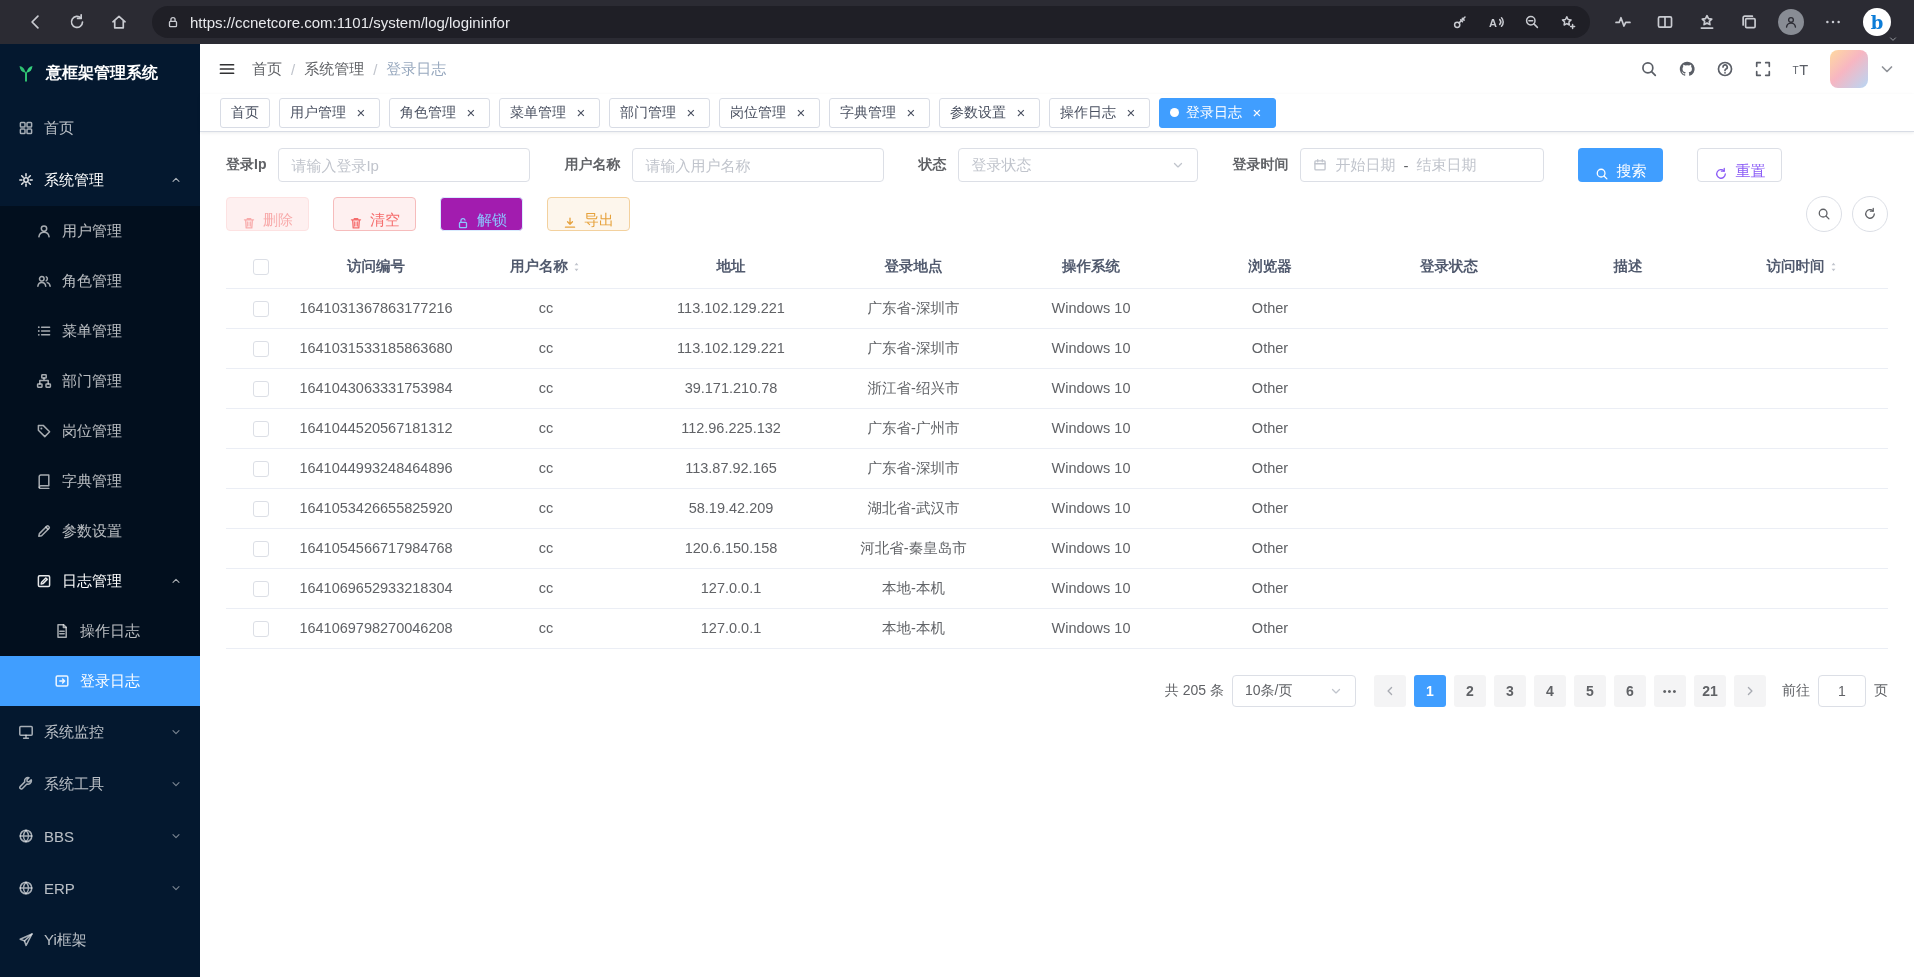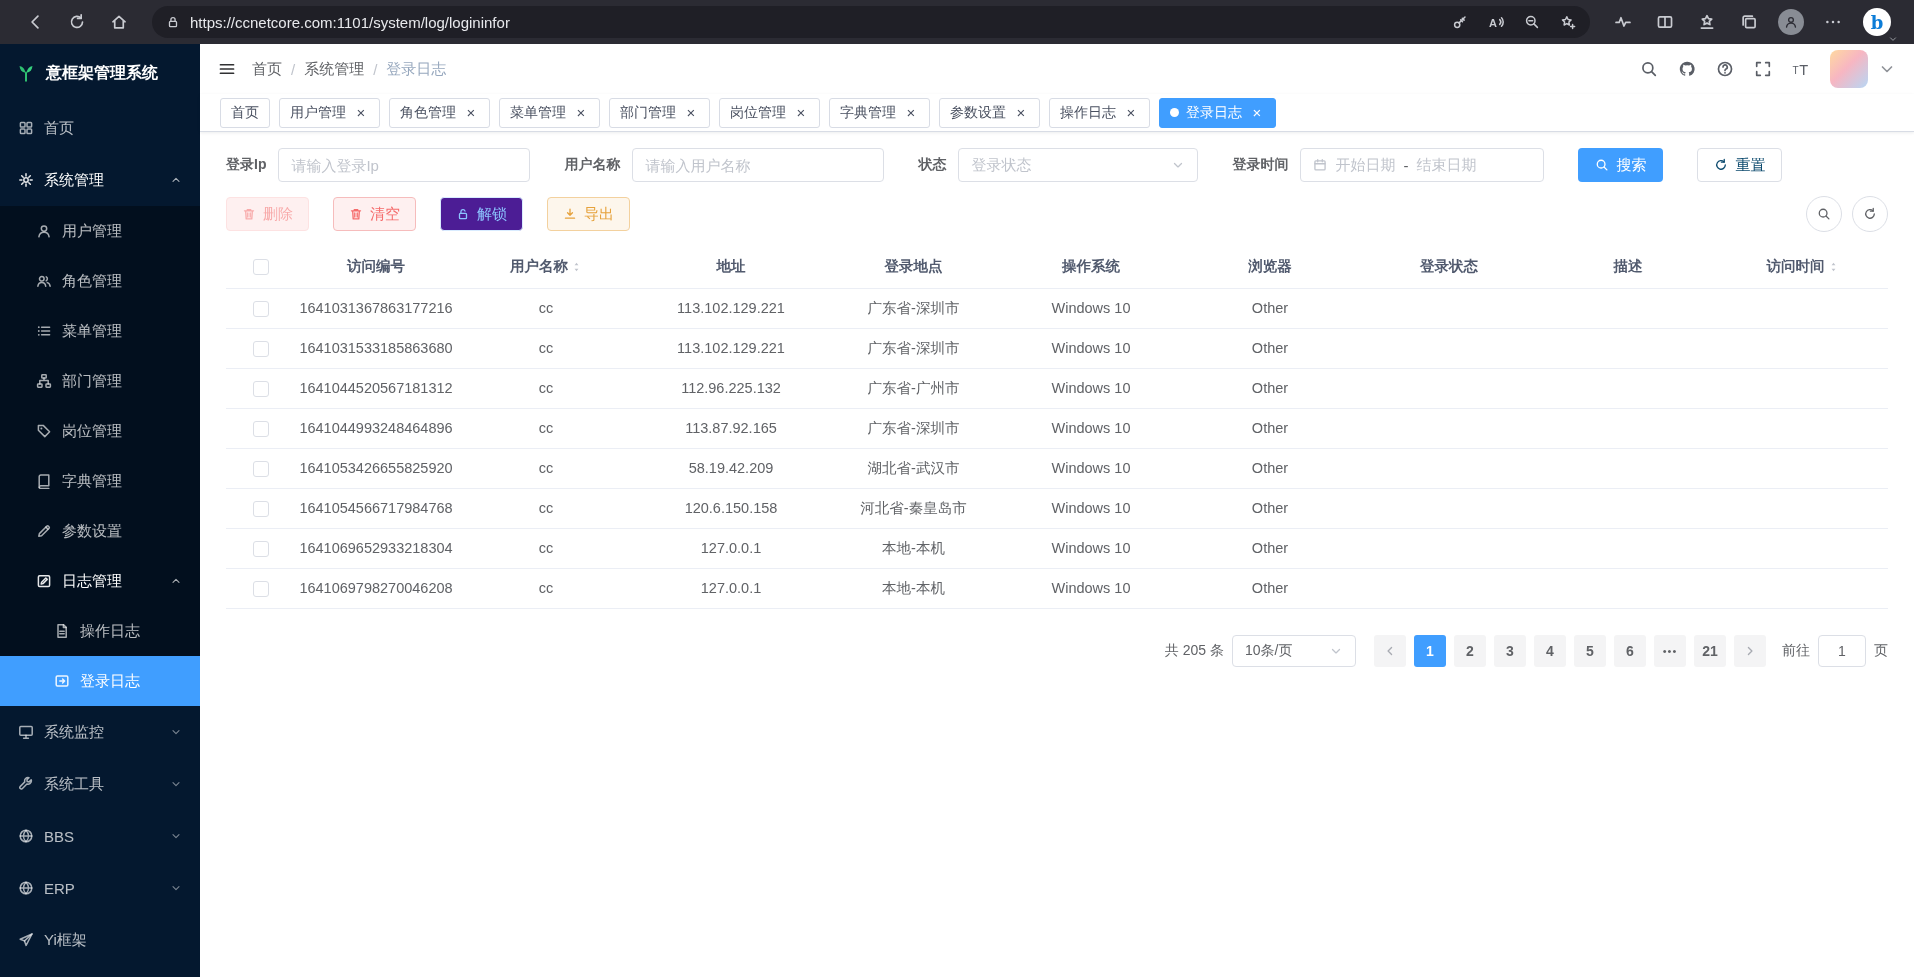--- a/index.html
+++ b/index.html
@@ -61,30 +61,30 @@
 .fgroup{display:flex;align-items:center;gap:12px}
 .flabel{color:#606266;font-weight:700;font-size:14px;white-space:nowrap}
 .control{height:34px;border:1px solid #dcdfe6;border-radius:4px;background:#fff;display:flex;align-items:center;padding:0 12px;font-size:15px;color:#606266;gap:8px}
 input.control{width:252px;outline:none}
 input.control::placeholder{color:#c0c4cc}
 .select{width:240px}
 .select .ph{flex:1}
 .ph{color:#c0c4cc;white-space:nowrap}
 .daterange{width:244px}
 .dr-sep{color:#606266}
-.btn{height:34px;border:1px solid transparent;border-radius:4px;display:inline-flex;align-items:center;gap:7px;padding:0 16px;font-size:15px;cursor:pointer;white-space:nowrap;background:#fff}
+.btn{height:34px;border:1px solid transparent;border-radius:4px;display:inline-flex;align-items:flex-end;gap:7px;padding:0 16px;font-size:15px;cursor:pointer;white-space:nowrap;background:#fff}
 .btn-primary{background:#409eff;color:#fff}
-.btn-plain{border-color:#dcdfe6;color:#0c4a6e}
+.btn-plain{border-color:#dcdfe6;color:#8b5cf6}
 
 
 .actions{display:flex;align-items:center;gap:24px;padding:10px 26px;flex:none}
 .btn.sm{padding:0 15px}
 .danger-soft{background:#fef0f0;border-color:#fde2e2;color:#f8abab}
 .danger{background:#fef0f0;border-color:#f6bcbc;color:#f56c6c}
-.info-soft{background:#4c1d95;border-color:#d9ecff;color:#8cc5ff}
+.info-soft{background:#a21caf;border-color:#d9ecff;color:#8cc5ff}
 .warning{background:#fdf6ec;border-color:#f3d19e;color:#e6a23c}
 .right-tools{margin-left:auto;display:flex;align-items:center;gap:10px}
 .round-btn{width:36px;height:36px;border-radius:50%;border:1px solid #dcdfe6;background:#fff;display:flex;align-items:center;justify-content:center;color:#606266;cursor:pointer}
 
 
 .table-wrap{padding:4px 26px 0;flex:none}
 table{width:100%;border-collapse:collapse;table-layout:fixed}
 th,td{border-bottom:1px solid #ebeef5;text-align:center;font-size:14.5px;overflow:hidden;white-space:nowrap}
 th{height:42px;color:#515a6e;font-weight:700}
 td{height:40px;color:#606266}
@@ -738,20 +738,32 @@
           <td>113.102.129.221</td>
           <td>广东省-深圳市</td>
           <td>Windows 10</td>
           <td>Other</td>
           <td></td>
           <td></td>
           <td></td>
         </tr>
         <tr>
           <td><span class="cb"></span></td>
+          <td>1641043063331753984</td>
+          <td>cc</td>
+          <td>39.171.210.78</td>
+          <td>浙江省-绍兴市</td>
+          <td>Windows 10</td>
+          <td>Other</td>
+          <td></td>
+          <td></td>
+          <td></td>
+        </tr>
+        <tr>
+          <td><span class="cb"></span></td>
           <td>1641044520567181312</td>
           <td>cc</td>
           <td>112.96.225.132</td>
           <td>广东省-广州市</td>
           <td>Windows 10</td>
           <td>Other</td>
           <td></td>
           <td></td>
           <td></td>
         </tr>

